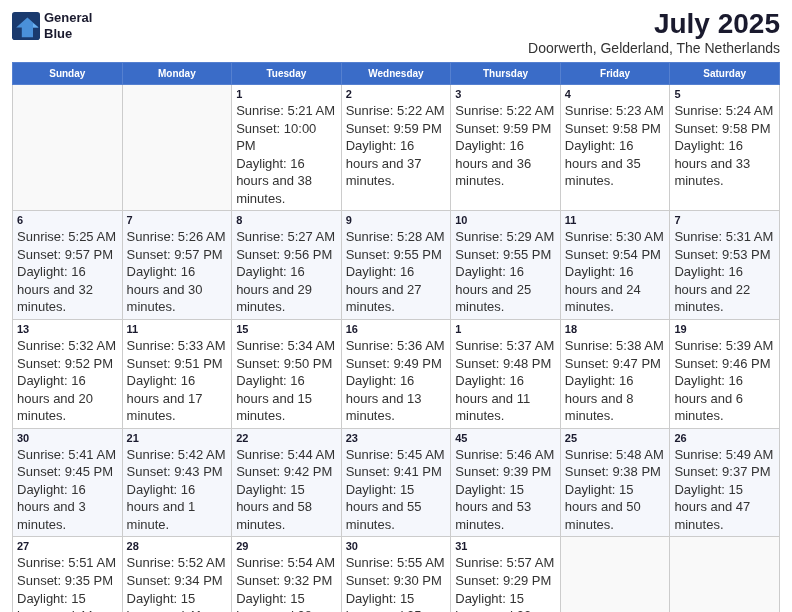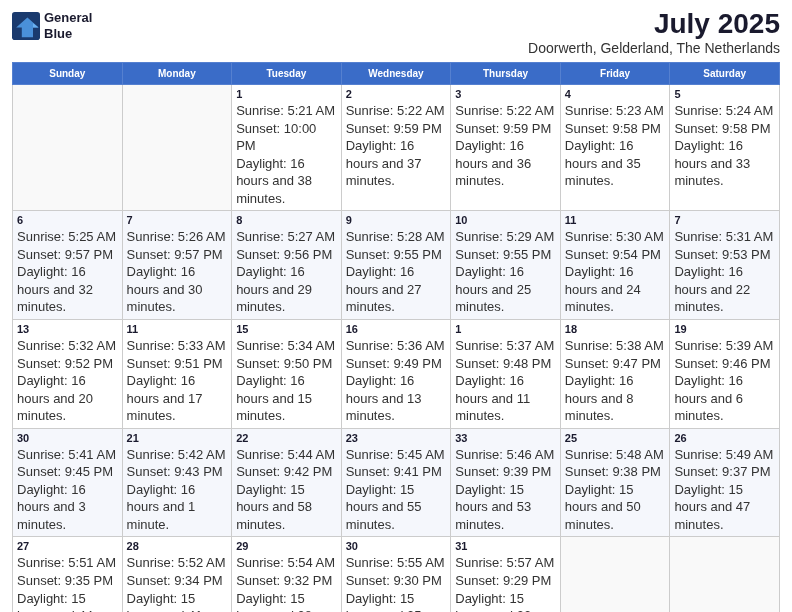--- a/index.html
+++ b/index.html
@@ -225,21 +225,21 @@
           </td>
           <td>
             <span class="day-num">22</span>
             <div class="cell-text">Sunrise: 5:44 AM<br>Sunset: 9:42 PM<br>Daylight: 15 hours and 58 minutes.</div>
           </td>
           <td>
             <span class="day-num">23</span>
             <div class="cell-text">Sunrise: 5:45 AM<br>Sunset: 9:41 PM<br>Daylight: 15 hours and 55 minutes.</div>
           </td>
           <td>
-            <span class="day-num">33</span>
+            <span class="day-num">45</span>
             <div class="cell-text">Sunrise: 5:46 AM<br>Sunset: 9:39 PM<br>Daylight: 15 hours and 53 minutes.</div>
           </td>
           <td>
             <span class="day-num">25</span>
             <div class="cell-text">Sunrise: 5:48 AM<br>Sunset: 9:38 PM<br>Daylight: 15 hours and 50 minutes.</div>
           </td>
           <td>
             <span class="day-num">26</span>
             <div class="cell-text">Sunrise: 5:49 AM<br>Sunset: 9:37 PM<br>Daylight: 15 hours and 47 minutes.</div>
           </td>

